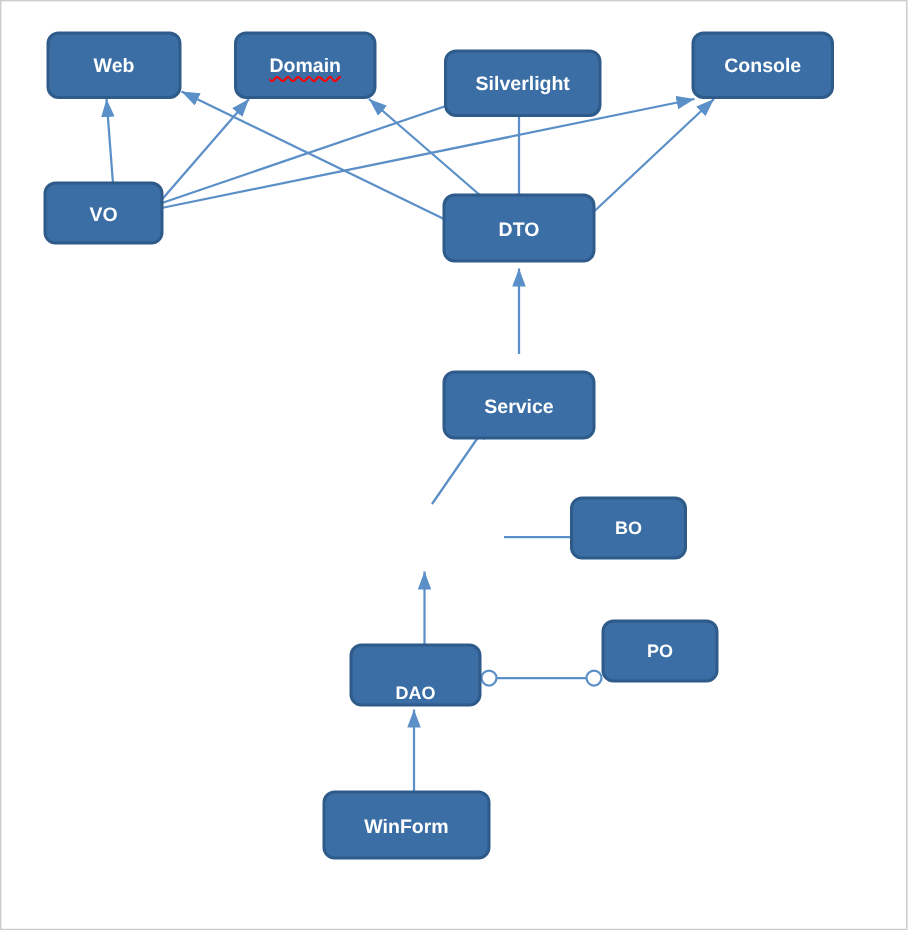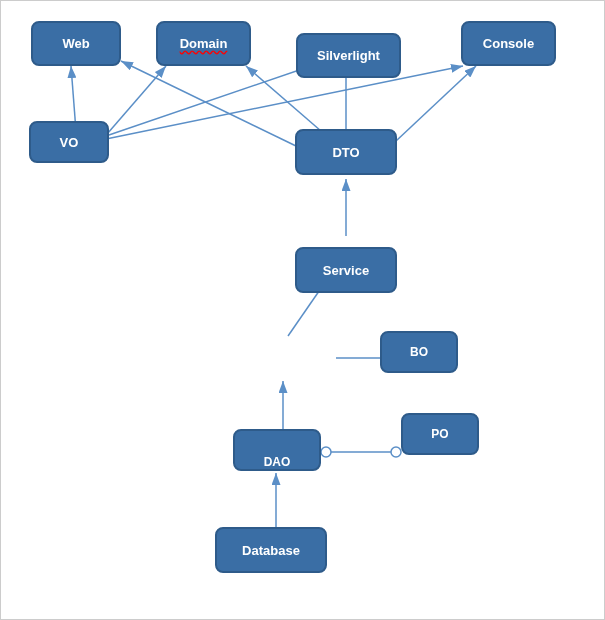--- a/index.html
+++ b/index.html
@@ -123,15 +123,15 @@
   <div class="node small" style="left:379px; top:330px; width:78px; height:42px;">
     <span>BO</span>
   </div>
   <div class="node small" style="left:232px; top:428px; width:88px; height:42px;align-items:flex-end;">
     <span>DAO</span>
   </div>
   <div class="node small" style="left:400px; top:412px; width:78px; height:42px;">
     <span>PO</span>
   </div>
   <div class="node medium" style="left:214px; top:526px; width:112px; height:46px;">
-    <span>Database</span>
+    <span>WinForm</span>
   </div>
 </div>
 
 </body></html>

